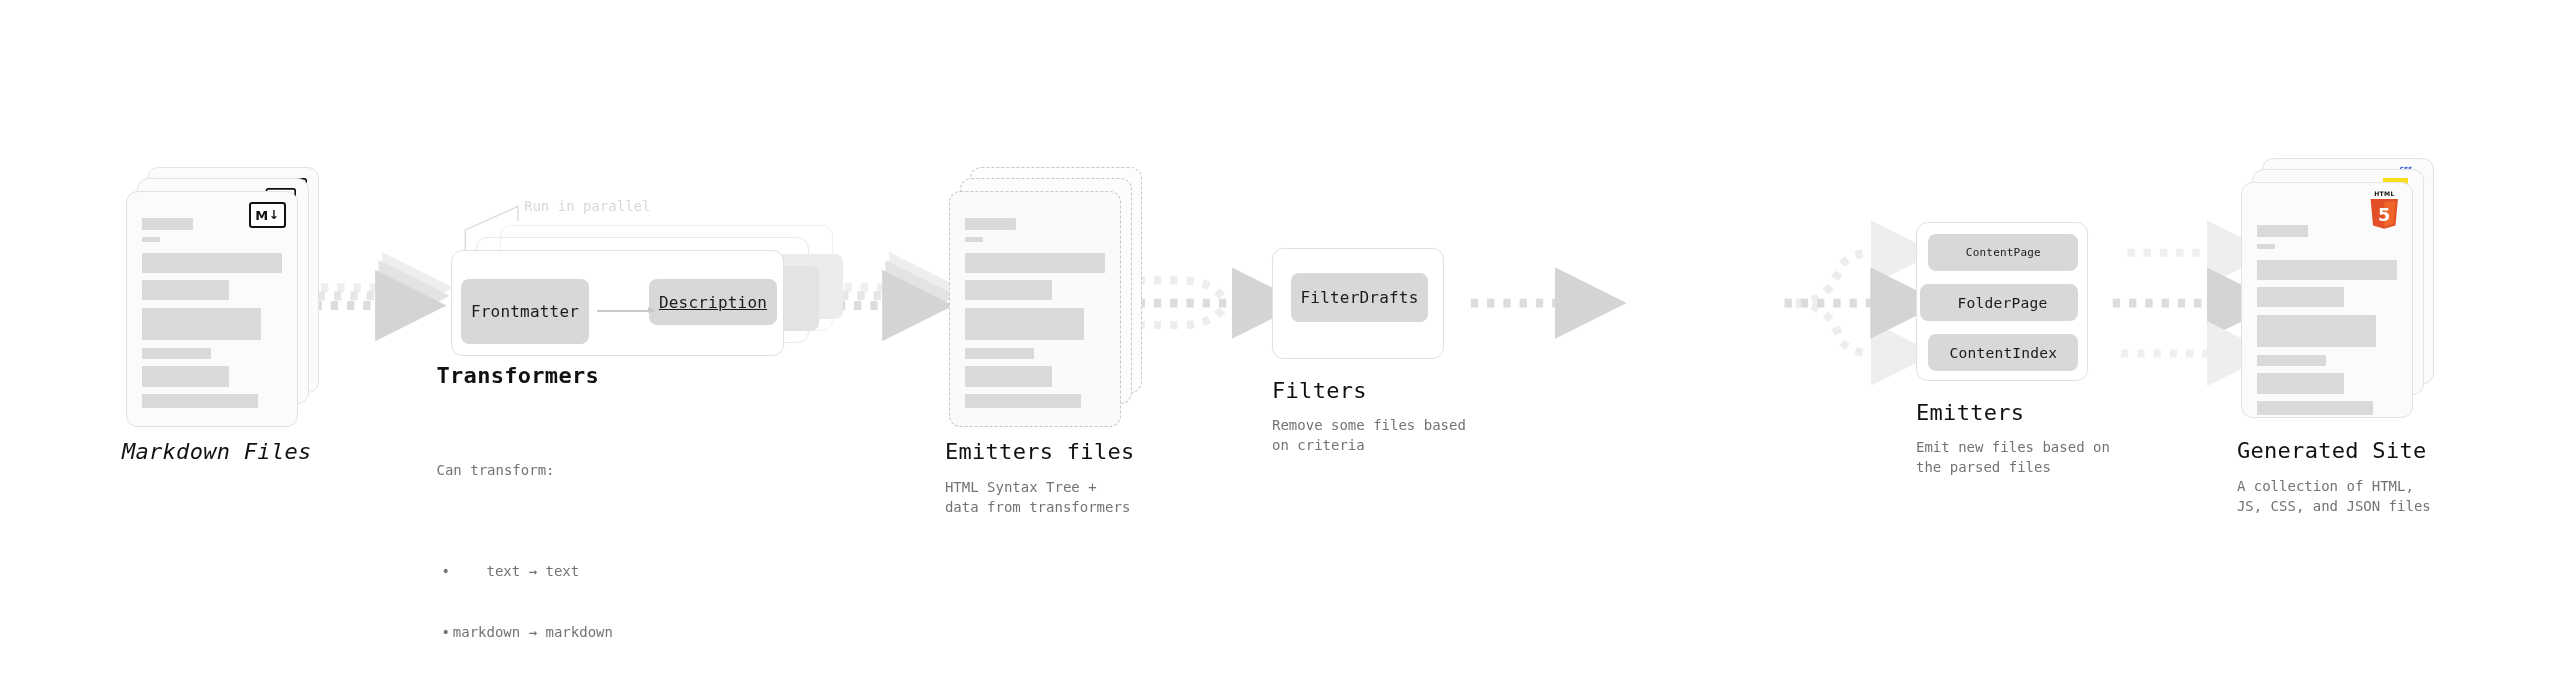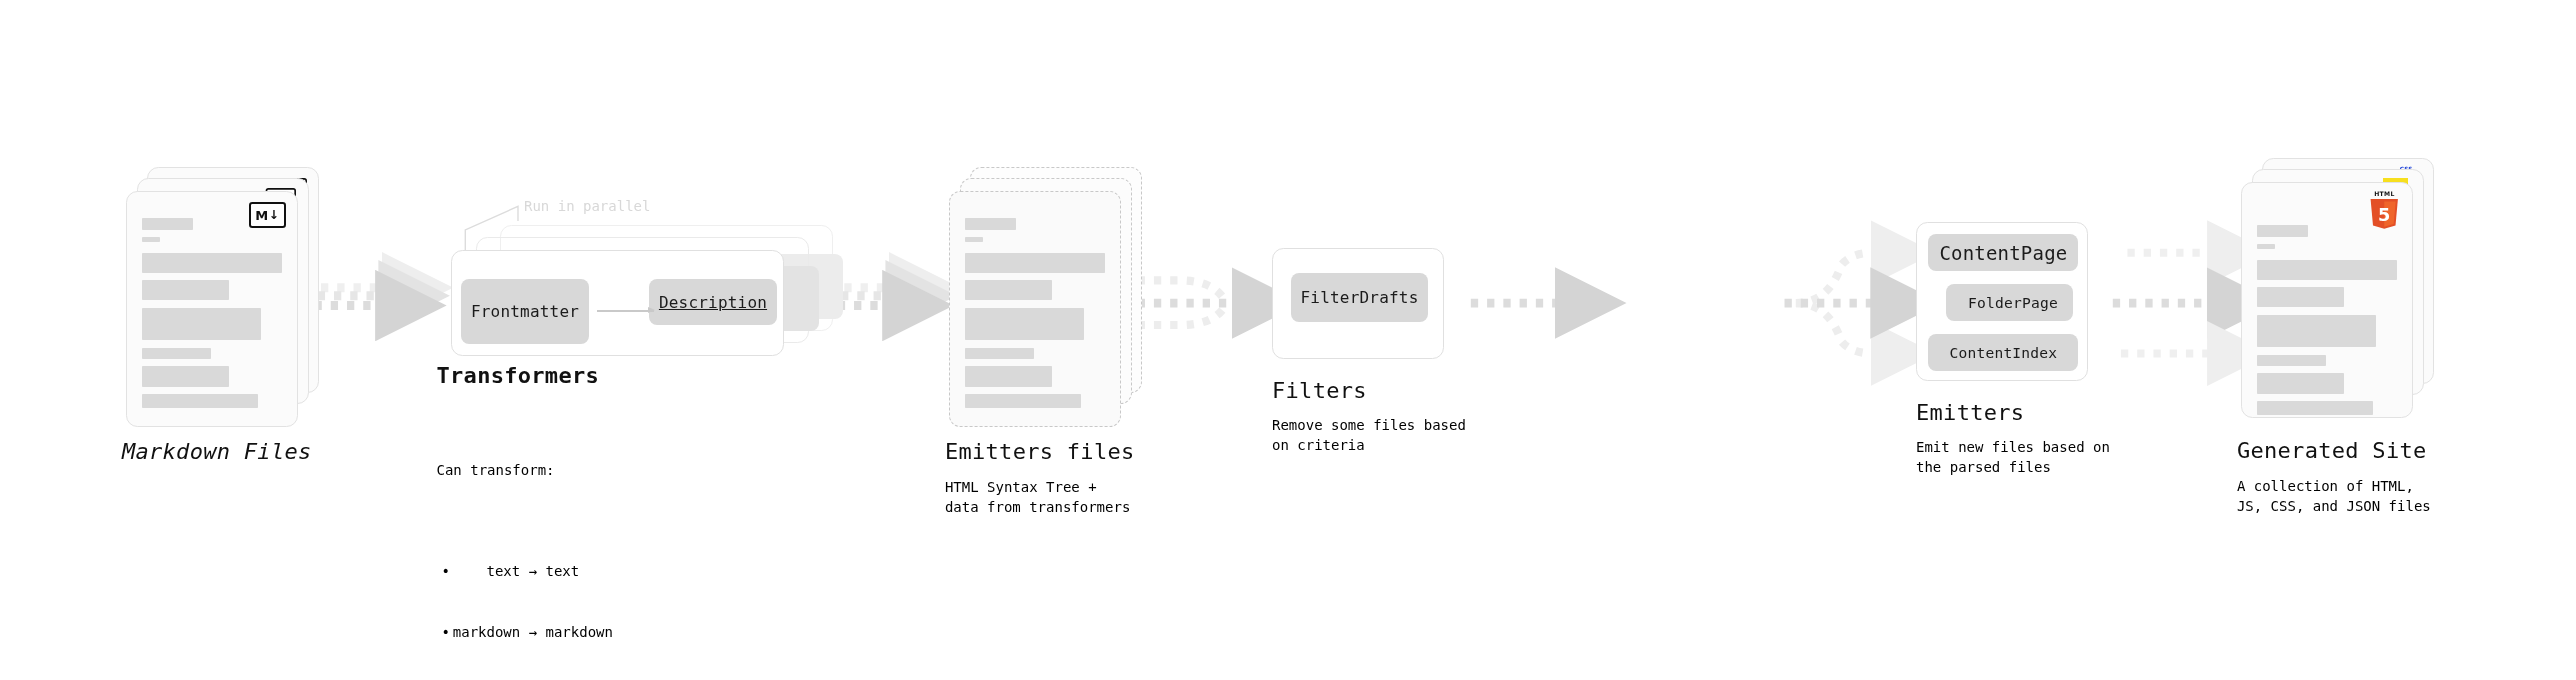--- a/index.html
+++ b/index.html
@@ -209,21 +209,21 @@
     position: absolute;
     font-size: 22px;
     letter-spacing: 0.3px;
     color: #111;
     white-space: nowrap;
   }
   .sub {
     position: absolute;
     font-size: 14px;
     line-height: 1.45;
-    color: #000000;
+    color: #737373;
     white-space: pre;
   }
   .sub ul {
     margin: 0;
     padding: 0 0 0 16.3px;
     list-style: none;
   }
   .sub li { position: relative; text-align: center; }
   .sub li::before {
     content: "\2022";
@@ -405,22 +405,22 @@
     </div>
 
     <div class="title" style="left:0px; top:130px;">Filters</div>
     <div class="sub" style="left:0px; top:167px;">Remove some files based
 on criteria</div>
   </div>
 
 
   <div class="node" style="left:1916px; top:222px;">
     <div class="proc-box" style="width:172px; height:159px; position:relative;">
-      <div class="chip" style="position:absolute; left:11.4px; top:11.4px; width:150px; height:37px; font-size:19px;">ContentPage</div>
-      <div class="chip" style="position:absolute; left:29px; top:61px; width:127px; height:37px; font-size:14.6px;padding-left:7px;">FolderPage</div>
+      <div class="chip" style="position:absolute; left:11.4px; top:11.4px; width:150px; height:37px; font-size:11px;">ContentPage</div>
+      <div class="chip" style="position:absolute; left:3px; top:61px; width:158px; height:37px; font-size:14.6px;padding-left:7px;">FolderPage</div>
       <div class="chip" style="position:absolute; left:11.4px; top:111px; width:150px; height:37px; font-size:14.6px;">ContentIndex</div>
     </div>
 
     <div class="title" style="left:0px; top:178px;">Emitters</div>
     <div class="sub" style="left:0px; top:215px;">Emit new files based on
 the parsed files</div>
   </div>
 
   <div class="node" style="left:2241px; top:158px;">
     <div class="card-stack">

